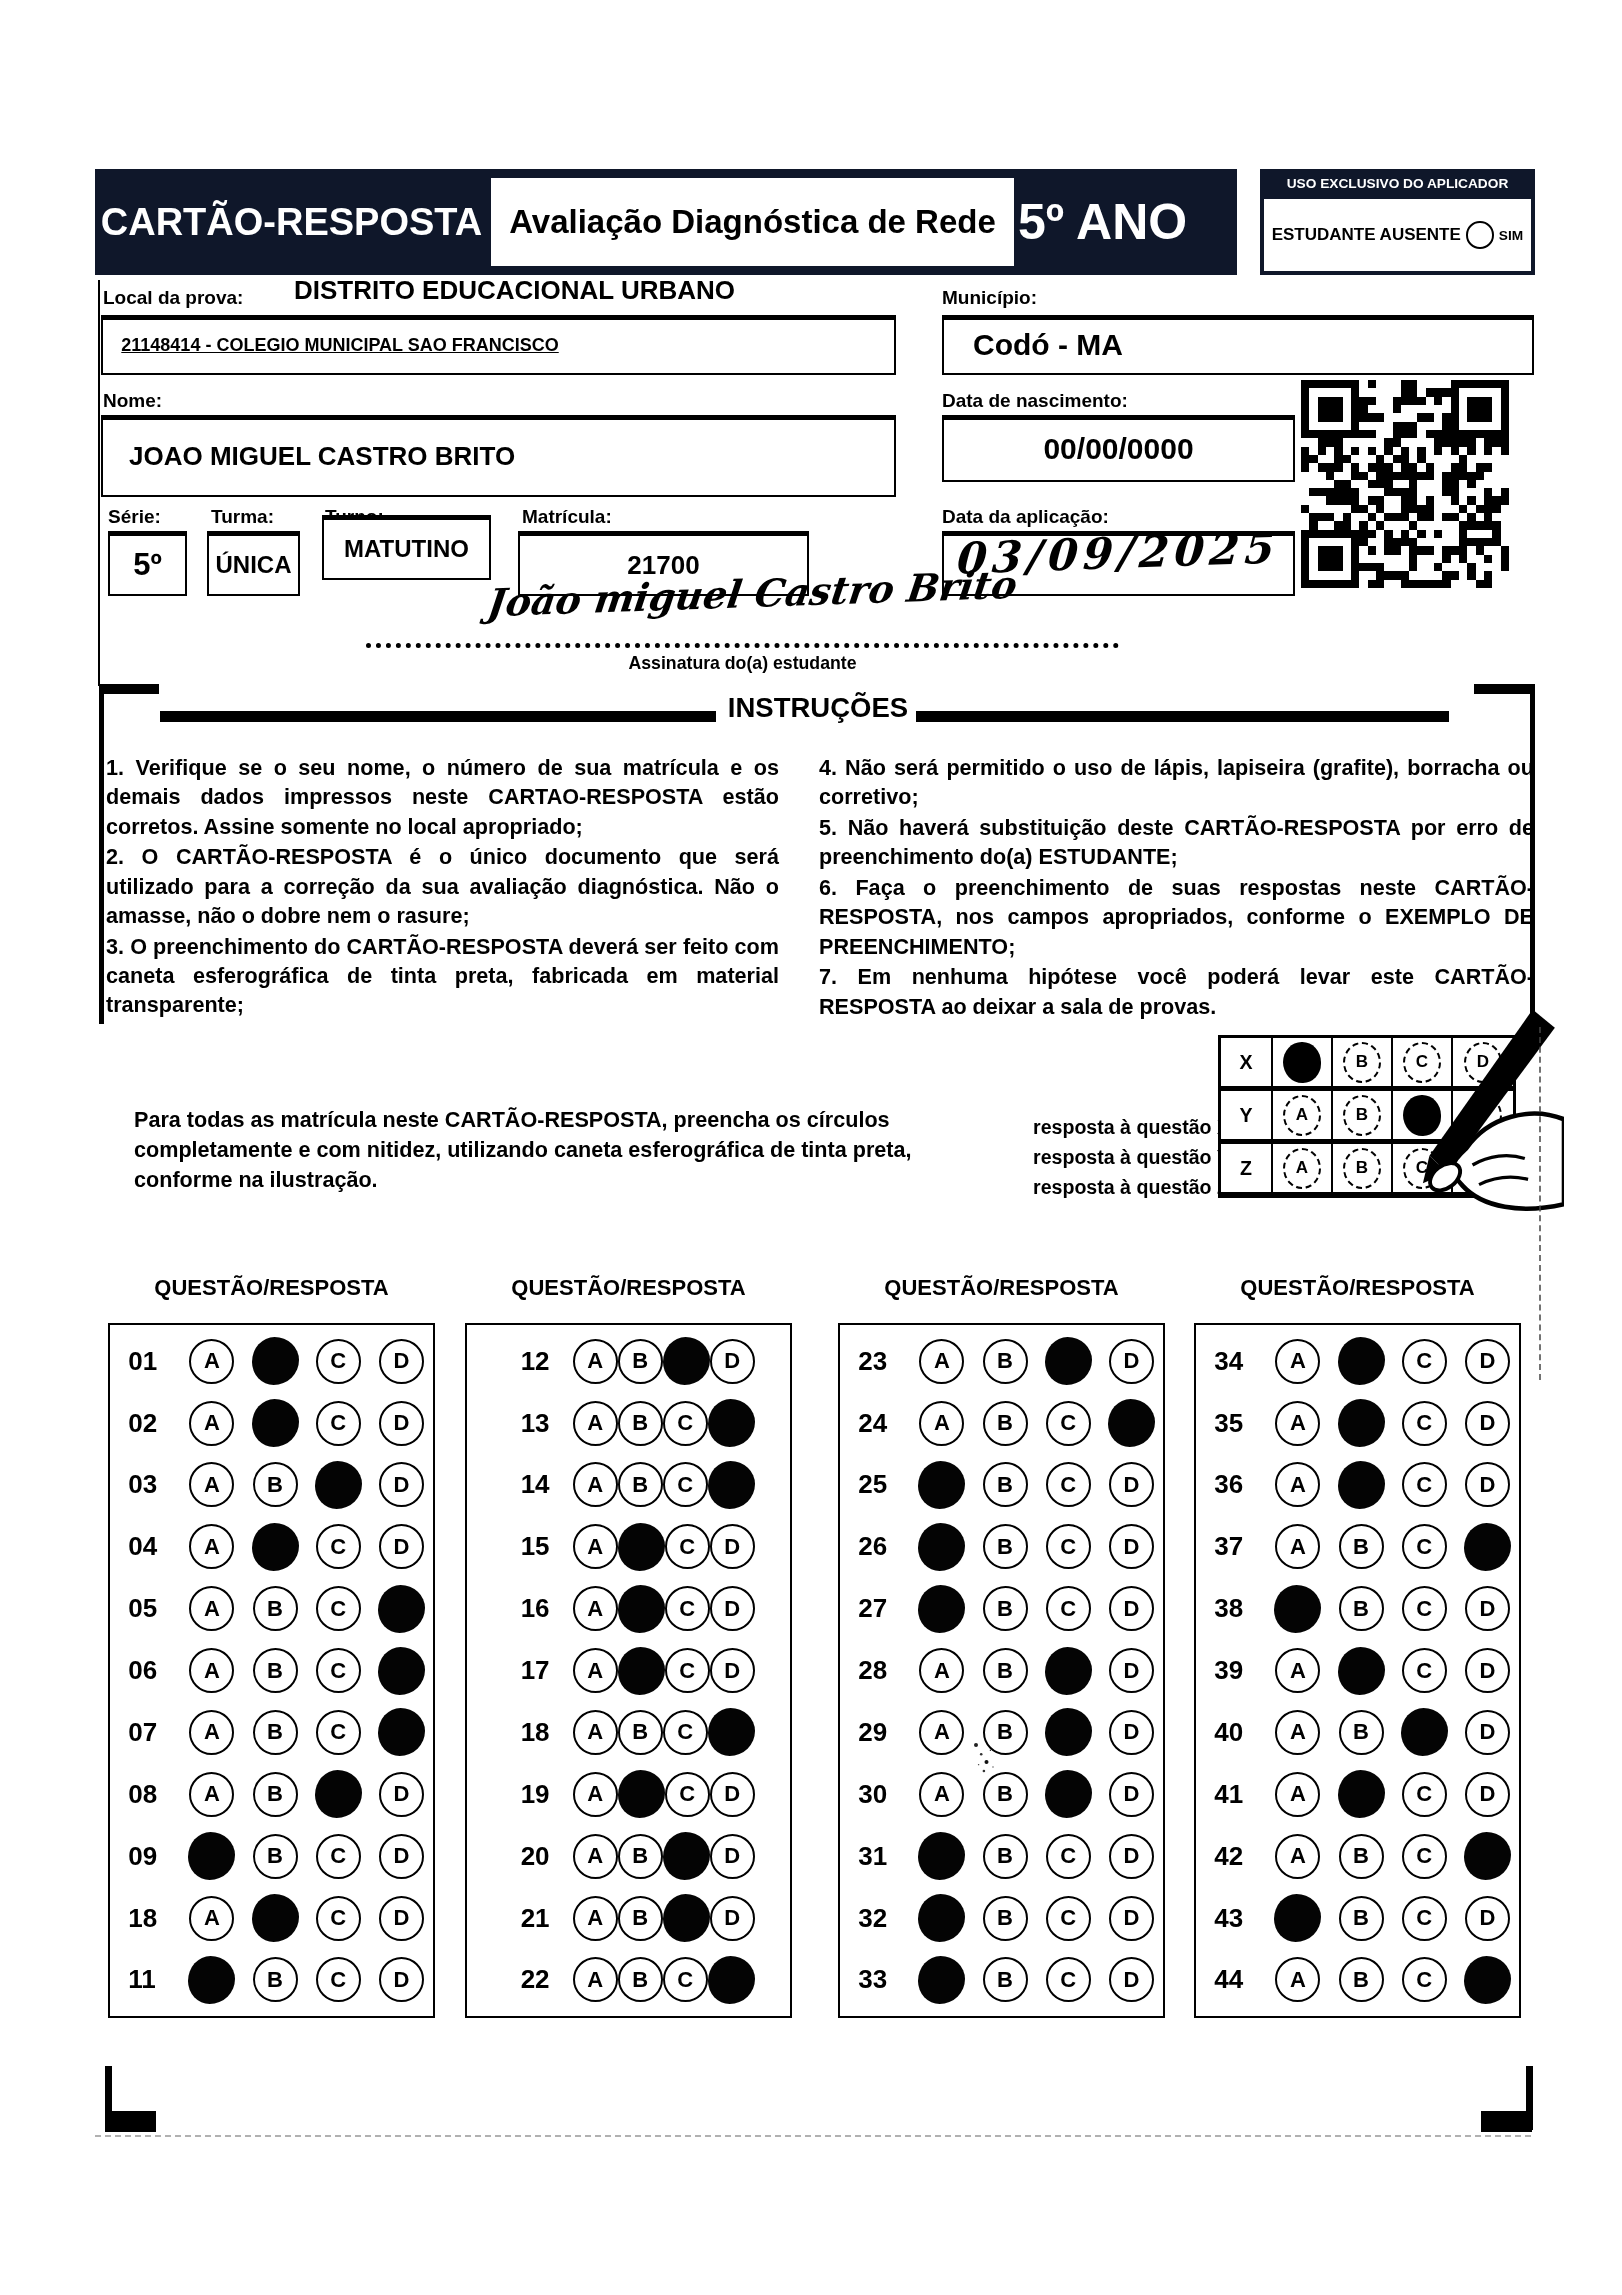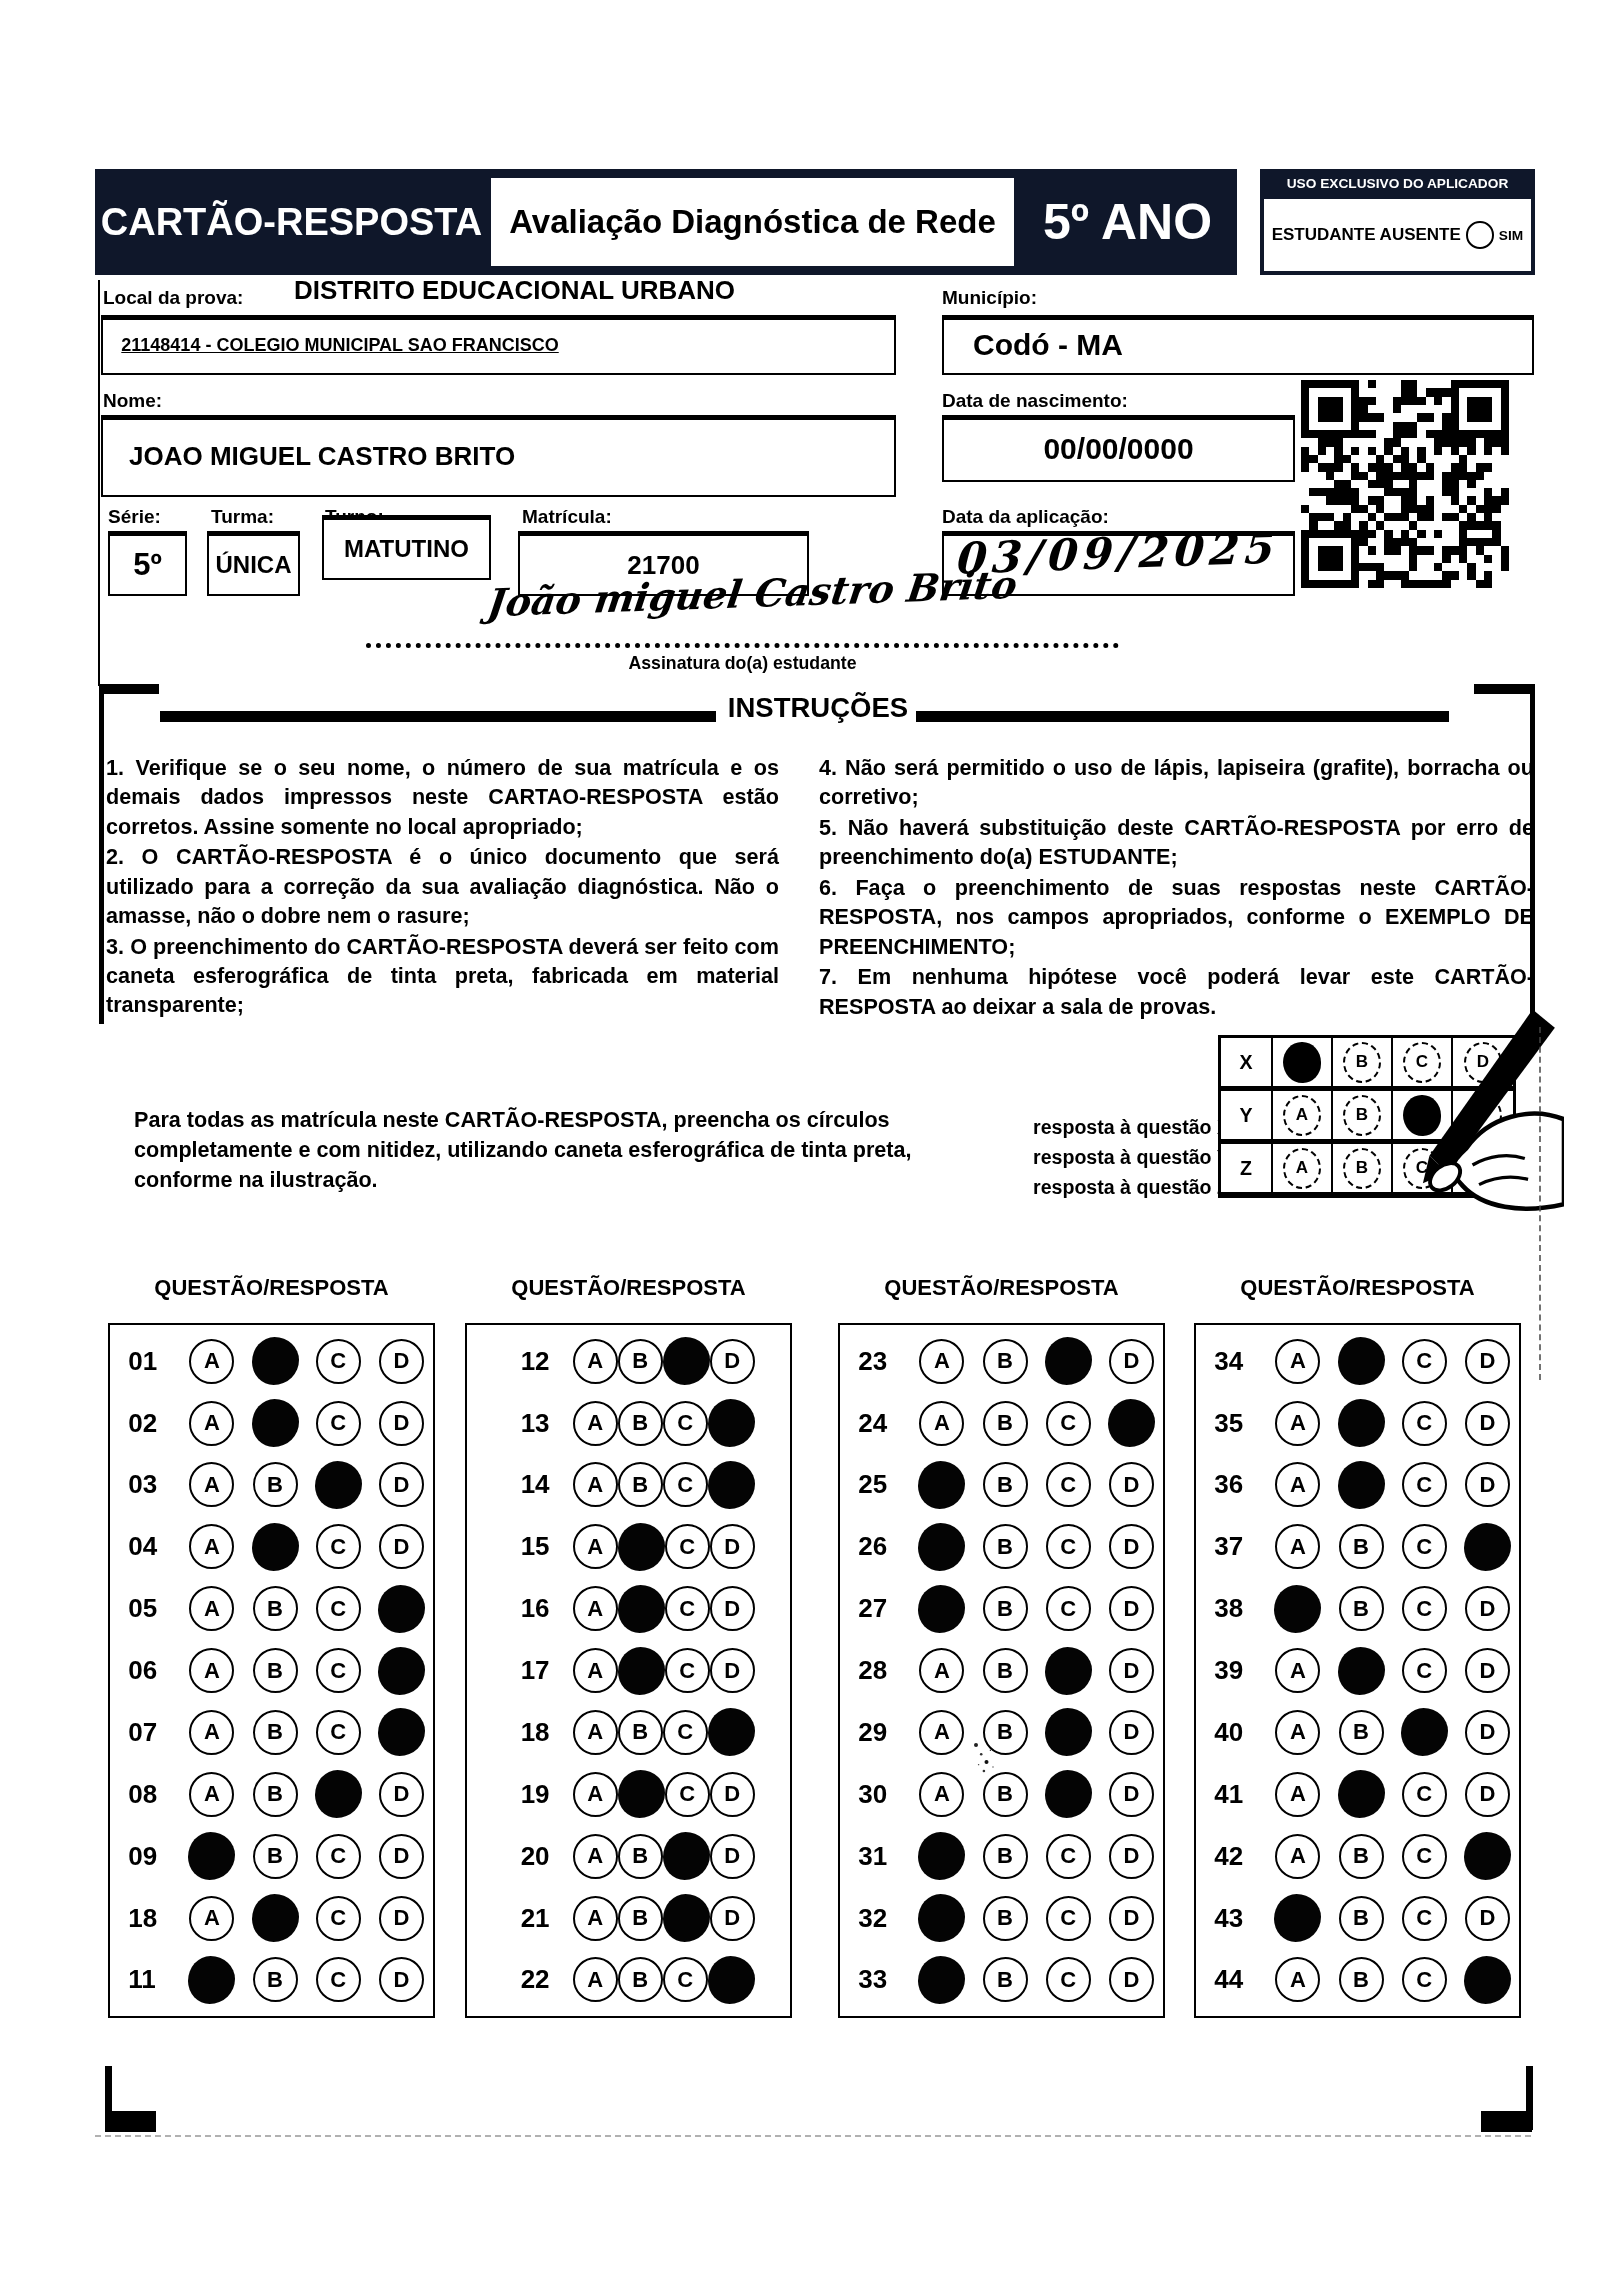--- a/index.html
+++ b/index.html
@@ -48,21 +48,21 @@
   .cornerblk{background:#000;}
 </style>
 </head>
 <body>
 
 <div class="page">
 
   <div class="abs blackbar" style="left:95px;top:169px;width:1142px;height:106px;">
     <div class="abs whitebox b" style="left:396px;top:9.2px;width:523px;height:88px;line-height:88px;text-align:center;font-size:33px;">Avaliação Diagnóstica de Rede</div>
     <div class="abs b" style="left:0;top:0;width:393px;height:106px;line-height:106px;text-align:center;font-size:38px;">CARTÃO-RESPOSTA</div>
-    <div class="abs b" style="left:923px;top:0;width:219px;height:128px;line-height:106px;text-align:center;font-size:50px;">5º ANO</div>
+    <div class="abs b" style="left:923px;top:0;width:219px;height:128px;line-height:106px;text-align:left;font-size:50px;">5º ANO</div>
   </div>
 
   <div class="abs blackbar" style="left:1260px;top:169px;width:275px;height:106px;">
     <div class="abs b" style="left:0;top:0;width:275px;height:29px;line-height:30px;text-align:center;font-size:13.7px;">USO EXCLUSIVO DO APLICADOR</div>
     <div class="abs whitebox" style="left:3.9px;top:30px;width:267px;height:72px;display:flex;align-items:center;justify-content:center;gap:5.2px;">
       <span class="b" style="font-size:17px;">ESTUDANTE AUSENTE</span>
       <span style="display:inline-block;width:23.6px;height:23.6px;border:2.6px solid #000;border-radius:50%;"></span>
       <span class="b" style="font-size:13.7px;">SIM</span>
     </div>
   </div>

